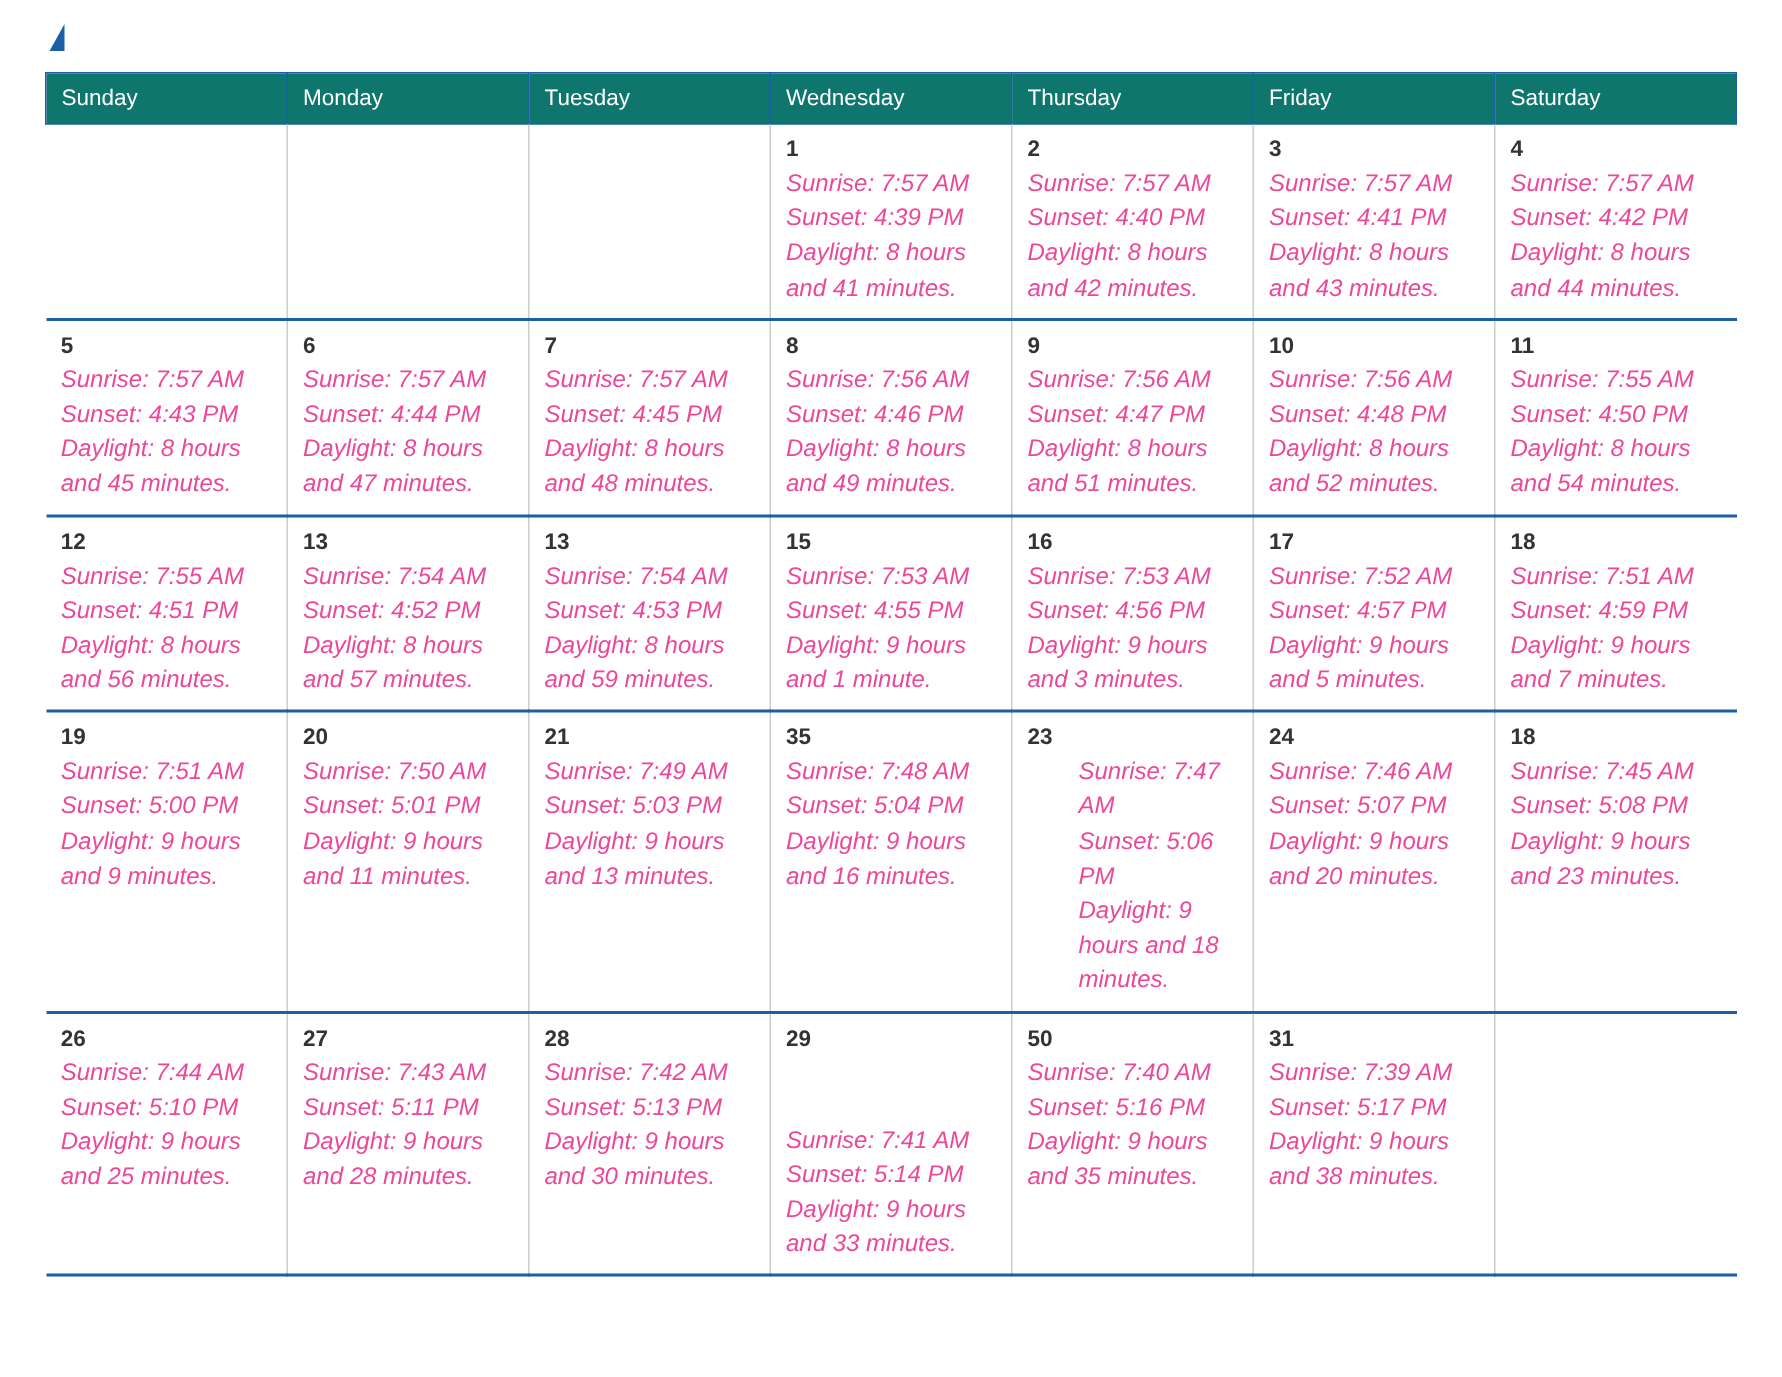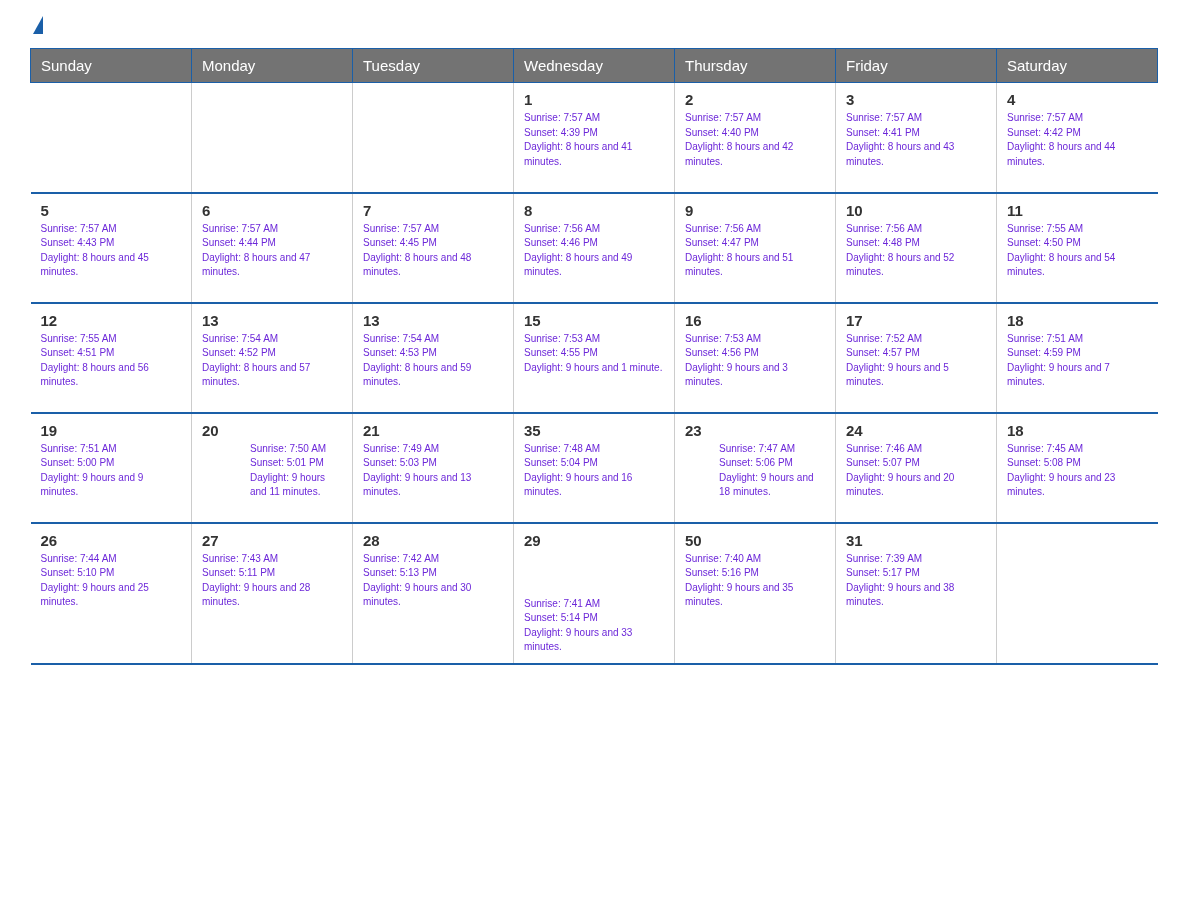--- a/index.html
+++ b/index.html
@@ -57,21 +57,21 @@
       font-size: 20px;
       color: #555;
       margin-top: 2px;
     }
     table {
       width: 100%;
       border-collapse: collapse;
       table-layout: fixed;
     }
     thead th {
-      background-color: #737373;
+      background-color: #0f766e;
       color: white;
       padding: 8px 10px;
       font-size: 15px;
       font-weight: normal;
       text-align: left;
       border: 1px solid #1a5fa8;
     }
     tbody tr {
       border-bottom: 2px solid #1a5fa8;
     }
@@ -87,23 +87,24 @@
       border-right: none;
     }
     .day-num {
       font-size: 15px;
       font-weight: bold;
       color: #333;
       display: block;
       margin-bottom: 3px;
     }
     .day-info {
-      color: #6d28d9;
-      font-size: 10px;
+      color: #ec4899;
+      font-size: 16px;
       line-height: 1.45;
+      font-style: italic;
     }
   </style>
 </head>
 <body>
 
 <div class="header-section">
   <div class="logo">
     <div class="logo-top">
       <span class="logo-general"></span>
       <div class="logo-triangle"></div>
@@ -248,21 +249,21 @@
       </tr>
       <tr>
         <td>
           <span class="day-num">19</span>
           <div class="day-info" style="white-space: pre-line;">Sunrise: 7:51 AM
 Sunset: 5:00 PM
 Daylight: 9 hours and 9 minutes.</div>
         </td>
         <td>
           <span class="day-num">20</span>
-          <div class="day-info" style="white-space: pre-line; margin-left: 48px;">Sunrise: 7:50 AM
+          <div class="day-info" style="white-space: pre-line;">Sunrise: 7:50 AM
 Sunset: 5:01 PM
 Daylight: 9 hours and 11 minutes.</div>
         </td>
         <td>
           <span class="day-num">21</span>
           <div class="day-info" style="white-space: pre-line;">Sunrise: 7:49 AM
 Sunset: 5:03 PM
 Daylight: 9 hours and 13 minutes.</div>
         </td>
         <td>

